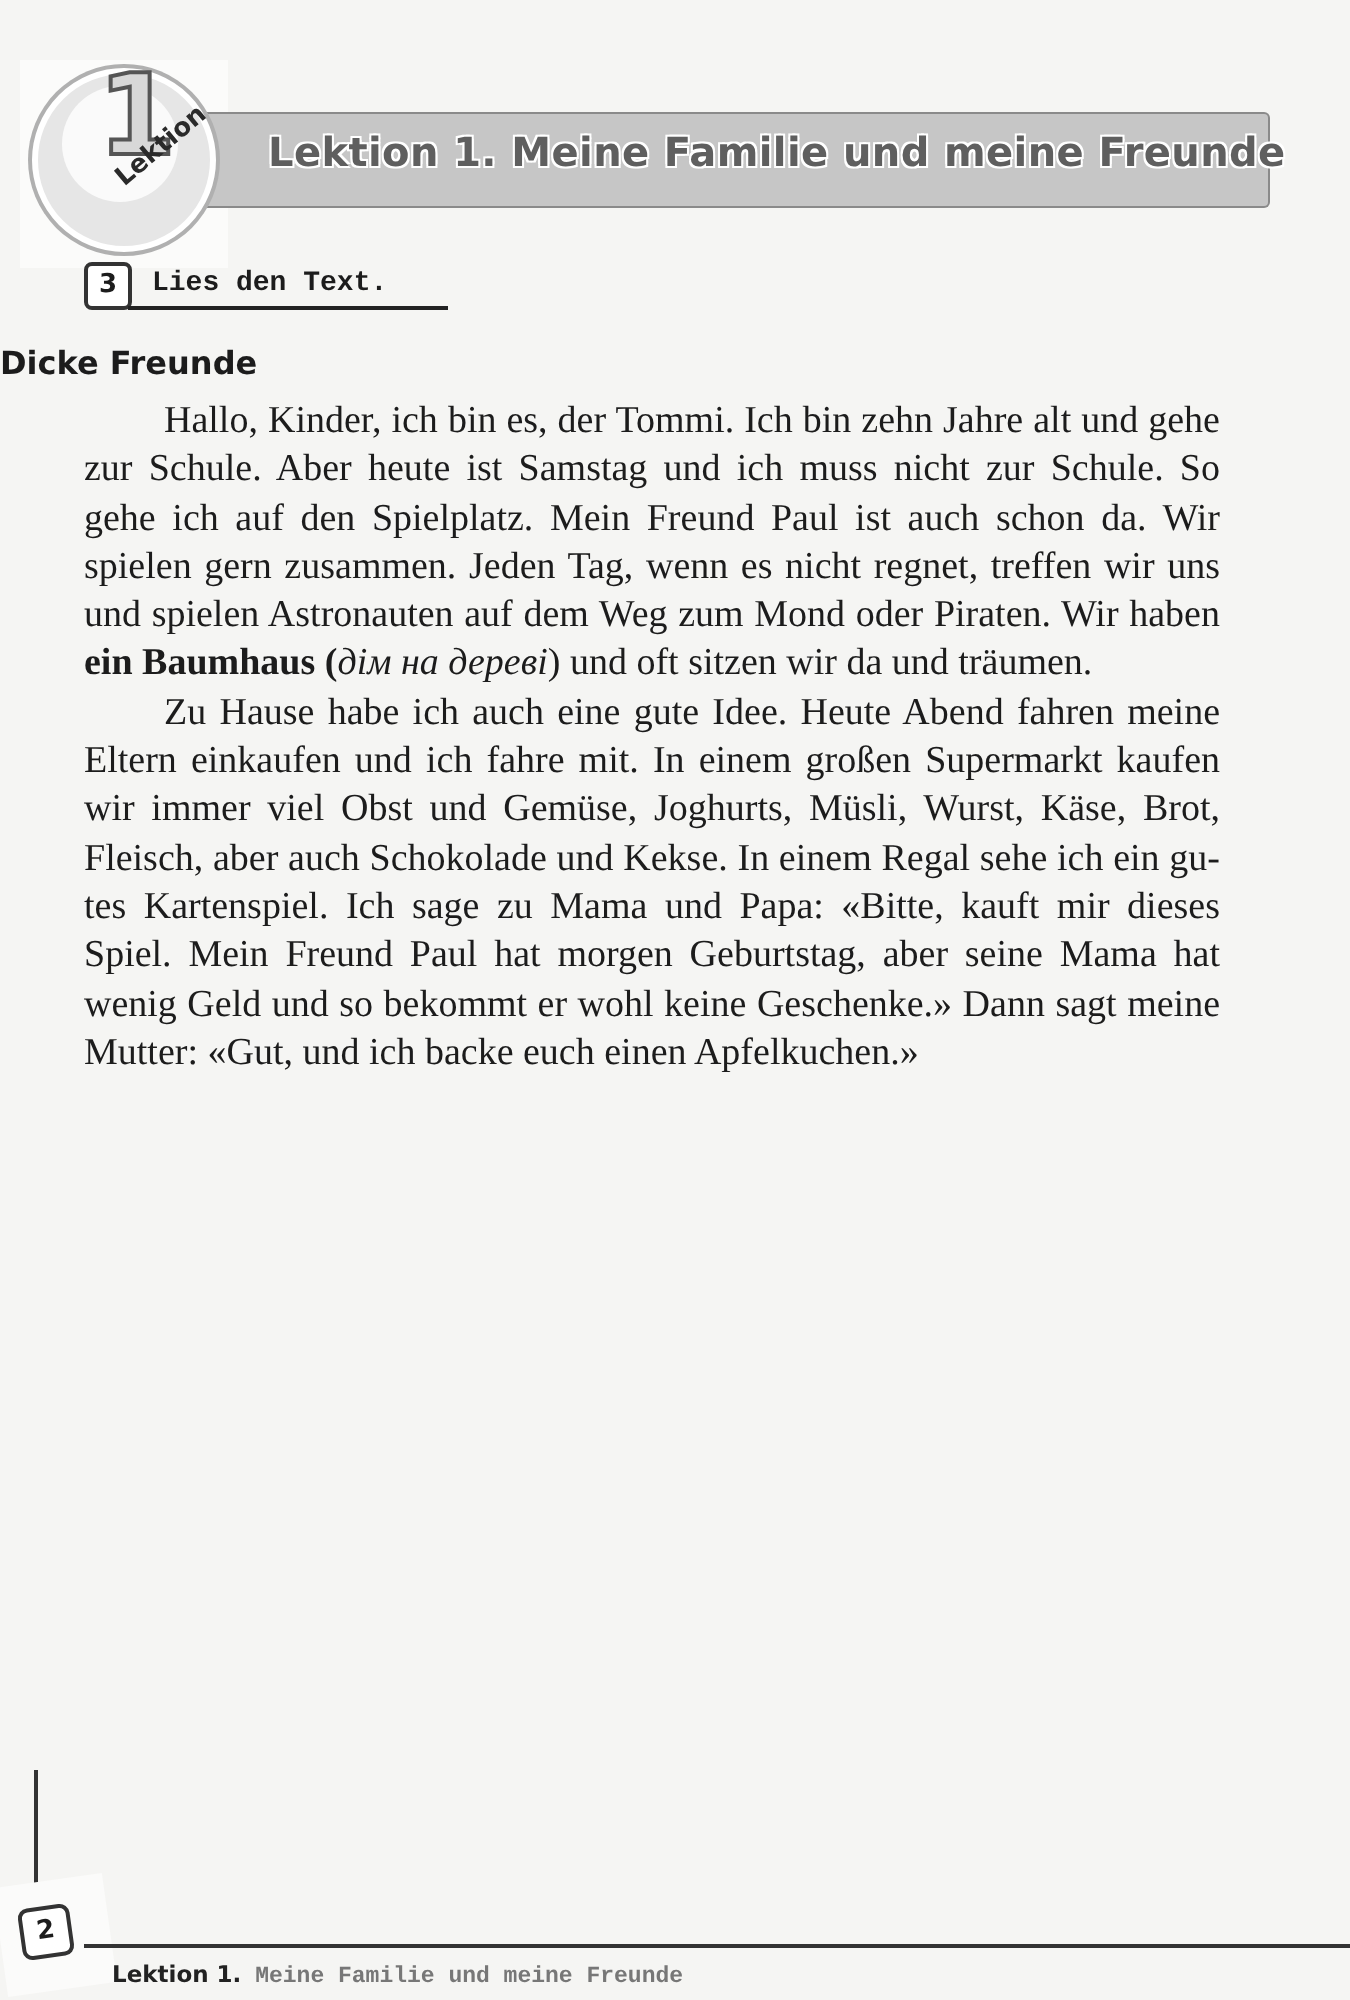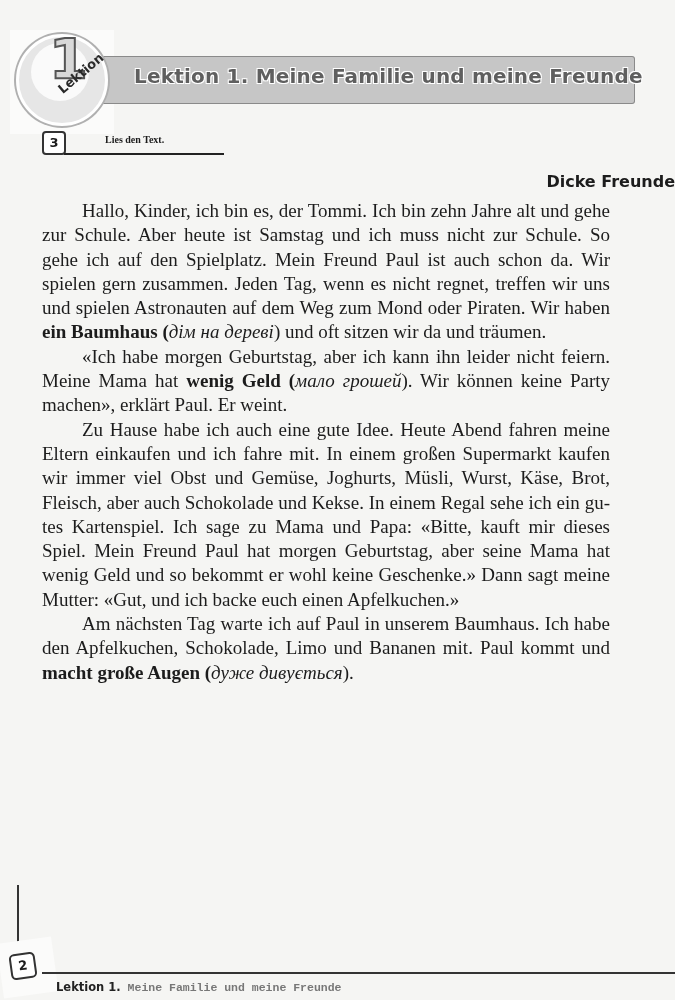--- a/index.html
+++ b/index.html
@@ -16,24 +16,24 @@
     font-size:56px; font-weight:bold; color:#d8d8d8; -webkit-text-stroke:2px #555; line-height:1; }
   .badge-lektion { position:absolute; left:36px; top:48px; font-family:"DejaVu Sans", sans-serif;
     font-size:13px; font-weight:bold; color:#2a2a2a; transform:rotate(-40deg); transform-origin:left top; }
   .header-bar { position:absolute; left:96px; top:56px; width:538px; height:46px; background:#c6c6c6;
     border:1px solid #8a8a8a; border-radius:3px; border-left:none; }
   .header-title { position:absolute; left:134px; top:64px; font-family:"DejaVu Sans", sans-serif;
     font-size:20px; font-weight:bold; color:#5f5f5f; text-shadow:1px 1px 0 #fff, -1px -1px 0 #fff, 1px -1px 0 #fff, -1px 1px 0 #fff; letter-spacing:0.2px; }
   .task { position:absolute; left:42px; top:131px; }
   .task-num { position:absolute; left:0; top:0; width:20px; height:20px; border:2px solid #333; border-radius:4px;
     background:#fff; font-family:"DejaVu Sans", sans-serif; font-weight:bold; font-size:13px; text-align:center; line-height:20px; }
-  .task-label { position:absolute; left:34px; top:3px; font-family:Liberation Serif, serif; font-weight:bold;
-    font-size:10px; color:#1c1c1c; white-space:nowrap;margin-left:29px; }
+  .task-label { position:absolute; left:34px; top:3px; font-family:Liberation Mono, monospace; font-weight:bold;
+    font-size:14px; color:#1c1c1c; white-space:nowrap; }
   .task-line { position:absolute; left:22px; top:22px; width:160px; height:2px; background:#222; }
-  .story-title { position:absolute; left:0; width:675px; top:172px; text-align:right; font-family:"DejaVu Sans", sans-serif;
+  .story-title { position:absolute; left:0; width:675px; top:172px; text-align:left; font-family:"DejaVu Sans", sans-serif;
     font-weight:bold; font-size:16px; }
   .story { position:absolute; left:42px; top:199px; width:568px; font-size:19px; line-height:24.3px;
     font-family:"Liberation Serif", serif; text-align:justify; hyphens:manual; }
   .story p { margin:0; text-indent:40px; }
   .story b { font-weight:bold; }
   .story i { font-style:italic; }
   .margin-line { position:absolute; left:17px; top:885px; width:1.5px; height:62px; background:#333; }
   .page-bg { position:absolute; left:0; top:940px; width:55px; height:55px; background:#fbfbfa; transform:rotate(-8deg); }
   .page-num { position:absolute; left:10px; top:953px; width:22px; height:22px; border:2px solid #333; border-radius:5px;
     background:#fff; font-family:"DejaVu Sans", sans-serif; font-weight:bold; font-size:13px; text-align:center; line-height:22px; transform:rotate(-8deg); }
@@ -57,22 +57,20 @@
 <div class="task">
   <div class="task-num">3</div>
   <div class="task-label">Lies den Text.</div>
   <div class="task-line"></div>
 </div>
 
 <div class="story-title">Dicke Freunde</div>
 
 <div class="story">
   <p><span>Hallo, Kinder, ich bin es, der Tommi. Ich bin zehn Jahre alt und gehe zur Schule. Aber heute ist Samstag und ich muss nicht zur Schule. So gehe ich auf den Spielplatz. Mein Freund Paul ist auch schon da. Wir spielen gern zu­sammen. Jeden Tag, wenn es nicht regnet, treffen wir uns und spielen Astronauten auf dem Weg zum Mond oder Piraten. Wir haben </span><b>ein Baumhaus</b><b> (</b><i>дім на дереві</i><span>) und oft sitzen wir da und träumen.</span></p>
-  <p><span>«Ich habe morgen Geburtstag, aber ich kann ihn leider nicht feiern. Meine Mama hat </span><b>wenig Geld</b><b> (</b><i>мало грошей</i><span>). Wir können keine Party machen», erklärt Paul. Er weint.</span></p>
   <p>Zu Hause habe ich auch eine gute Idee. Heute Abend fahren meine Eltern einkaufen und ich fahre mit. In ei­nem großen Supermarkt kaufen wir immer viel Obst und Gemüse, Joghurts, Müsli, Wurst, Käse, Brot, Fleisch, aber auch Schokolade und Kekse. In einem Regal sehe ich ein gu­tes Kartenspiel. Ich sage zu Mama und Papa: «Bitte, kauft mir dieses Spiel. Mein Freund Paul hat morgen Geburtstag, aber seine Mama hat wenig Geld und so bekommt er wohl keine Geschenke.» Dann sagt meine Mutter: «Gut, und ich backe euch einen Apfelkuchen.»</p>
-  <p><span>Am nächsten Tag warte ich auf Paul in unserem Baumhaus. Ich habe den Apfelkuchen, Schokolade, Limo und Bananen mit. Paul kommt und </span><b>macht große Augen</b><b> (</b><i>дуже дивується</i><span>).</span></p>
 </div>
 
 <div class="margin-line"></div>
 <div class="page-bg"></div>
 <div class="page-num">2</div>
 <div class="footer-line"></div>
 <div class="footer-text"><span class="footer-strong">Lektion 1.</span><span class="footer-rest"> Meine Familie und meine Freunde</span></div>
 
 </body></html>

